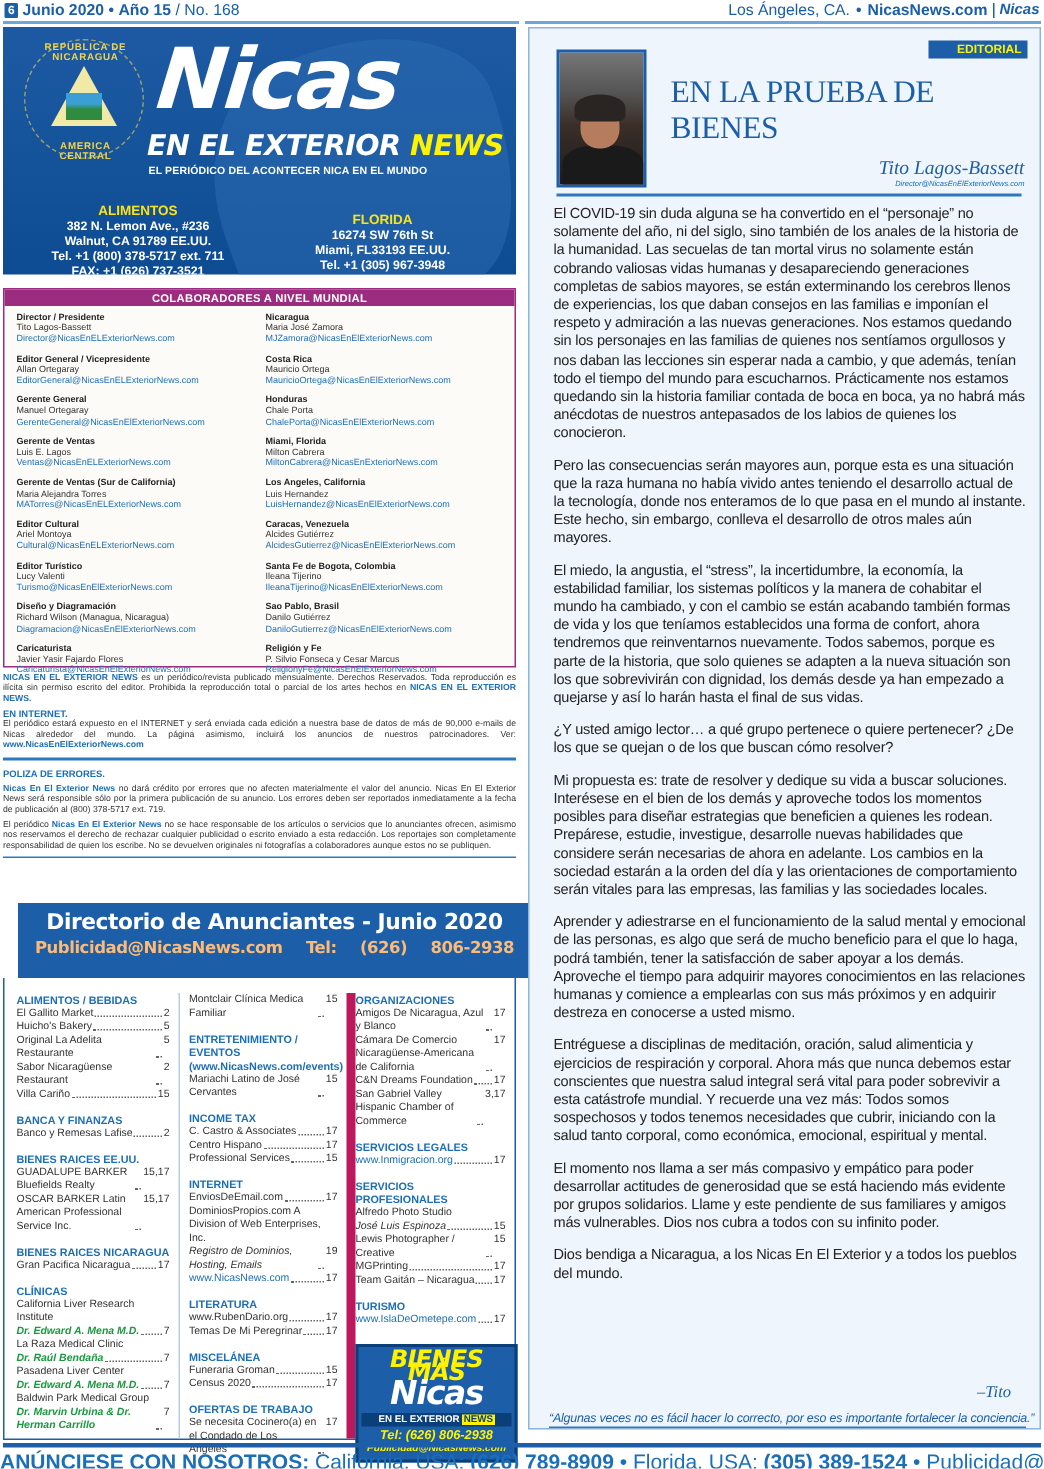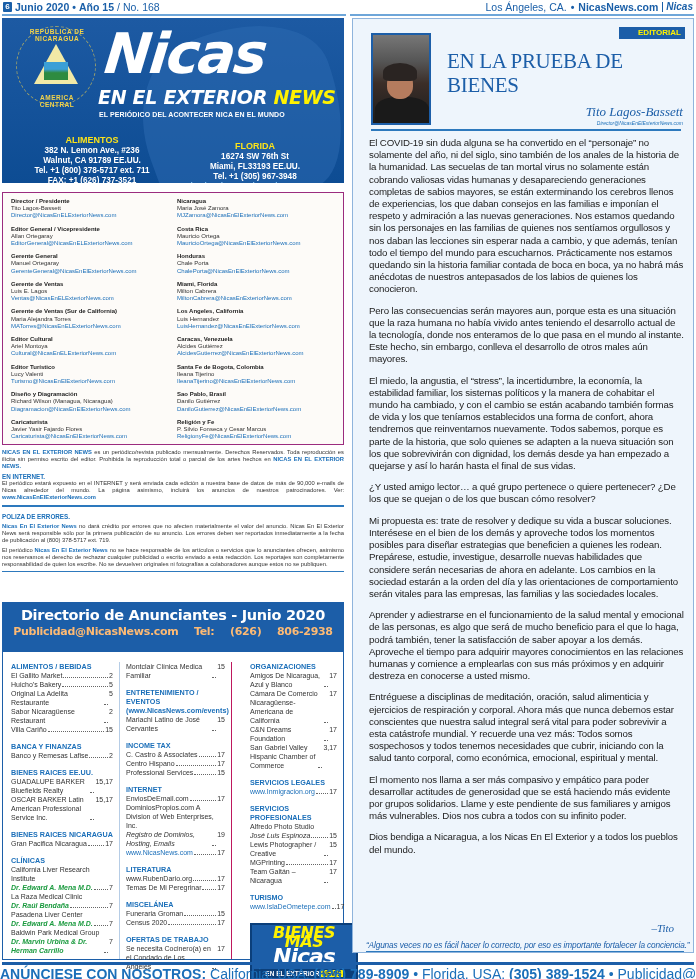--- a/index.html
+++ b/index.html
@@ -47,27 +47,27 @@
   .collab-item .email { color: #1b6fb9; }
 
   
   .notices { position: absolute; left: 2px; top: 449px; width: 342px; font-size: 5.8px; line-height: 7px; color: #333; text-align: justify; }
   .notices p { margin-bottom: 3px; }
   .blue-b { color: #1b6fb9; font-weight: bold; }
   .notice-rule { height: 1.5px; background: #2d79bd; margin: 4px 0 6px; }
   .notices .hd { color: #1b6fb9; font-weight: bold; font-size: 6.3px; }
 
   
-  .dir-head { position: absolute; left: 2px; top: 602px; width: 342px; height: 50px; background: #1c5ea8; text-align: center; font-family: "DejaVu Sans", sans-serif; font-weight: bold; }
+  .dir-head { position: absolute; left: 12px; top: 602px; width: 342px; height: 50px; background: #1c5ea8; text-align: center; font-family: "DejaVu Sans", sans-serif; font-weight: bold; }
   .dir-head .t1 { color: #fff; font-size: 14.5px; margin-top: 5px; letter-spacing: -.3px; }
   .dir-head .t2 { color: #fdba74; font-size: 11px; margin-top: 2px; letter-spacing: -.3px; word-spacing: 12px; }
   .dir-body { position: absolute; left: 2px; top: 652px; width: 342px; height: 308px; border: 1.5px solid #1c5ea8; border-top: none; display: flex; padding: 10px 0 0 8px; }
   .dir-col { width: 112px; padding-right: 6px; font-size: 7px; line-height: 9px; color: #333; }
   .dir-col.c2 { border-left: 1px solid #b6cde6; padding-left: 6px; }
-  .dir-col.c3 { border-left: 1px solid #be185d; padding-left: 18px; }
+  .dir-col.c3 { border-left: 6px solid #be185d; padding-left: 0; }
   .dir-cat { color: #1b6fb9; font-weight: bold; font-size: 7.2px; margin-top: 8px; }
   .dir-cat:first-child { margin-top: 0; }
   .dir-entry { display: flex; }
   .dir-entry .n { flex: 0 1 auto; white-space: normal; }
   .dir-entry .d { flex: 1; border-bottom: 1px dotted #666; margin: 0 1px 2px; min-width: 4px; }
   .dir-entry .p { flex: 0 0 auto; }
   .green-i { color: #1a9a3e; font-weight: bold; font-style: italic; }
   .ital { font-style: italic; }
   .dir-link { color: #1b6fb9; }
 
@@ -145,20 +145,21 @@
   <div class="addr fl">
     <div class="st">FLORIDA</div>
     <div>16274 SW 76th St</div>
     <div>Miami, FL33193 EE.UU.</div>
     <div>Tel. +1 (305) 967-3948</div>
     <div class="em">Miami@NicasEnElExteriorNews.com</div>
   </div>
 </div>
 
 <div class="collab">
+  <div class="collab-head">COLABORADORES A NIVEL MUNDIAL</div>
   <div class="collab-cols">
     <div class="collab-col" id="collab-left">
         <div class="collab-item">
           <div class="role">Director / Presidente</div>
           <div class="name">Tito Lagos-Bassett</div>
           <div class="email">Director@NicasEnELExteriorNews.com</div>
         </div>
         <div class="collab-item">
           <div class="role">Editor General / Vicepresidente</div>
           <div class="name">Allan Ortegaray</div>

